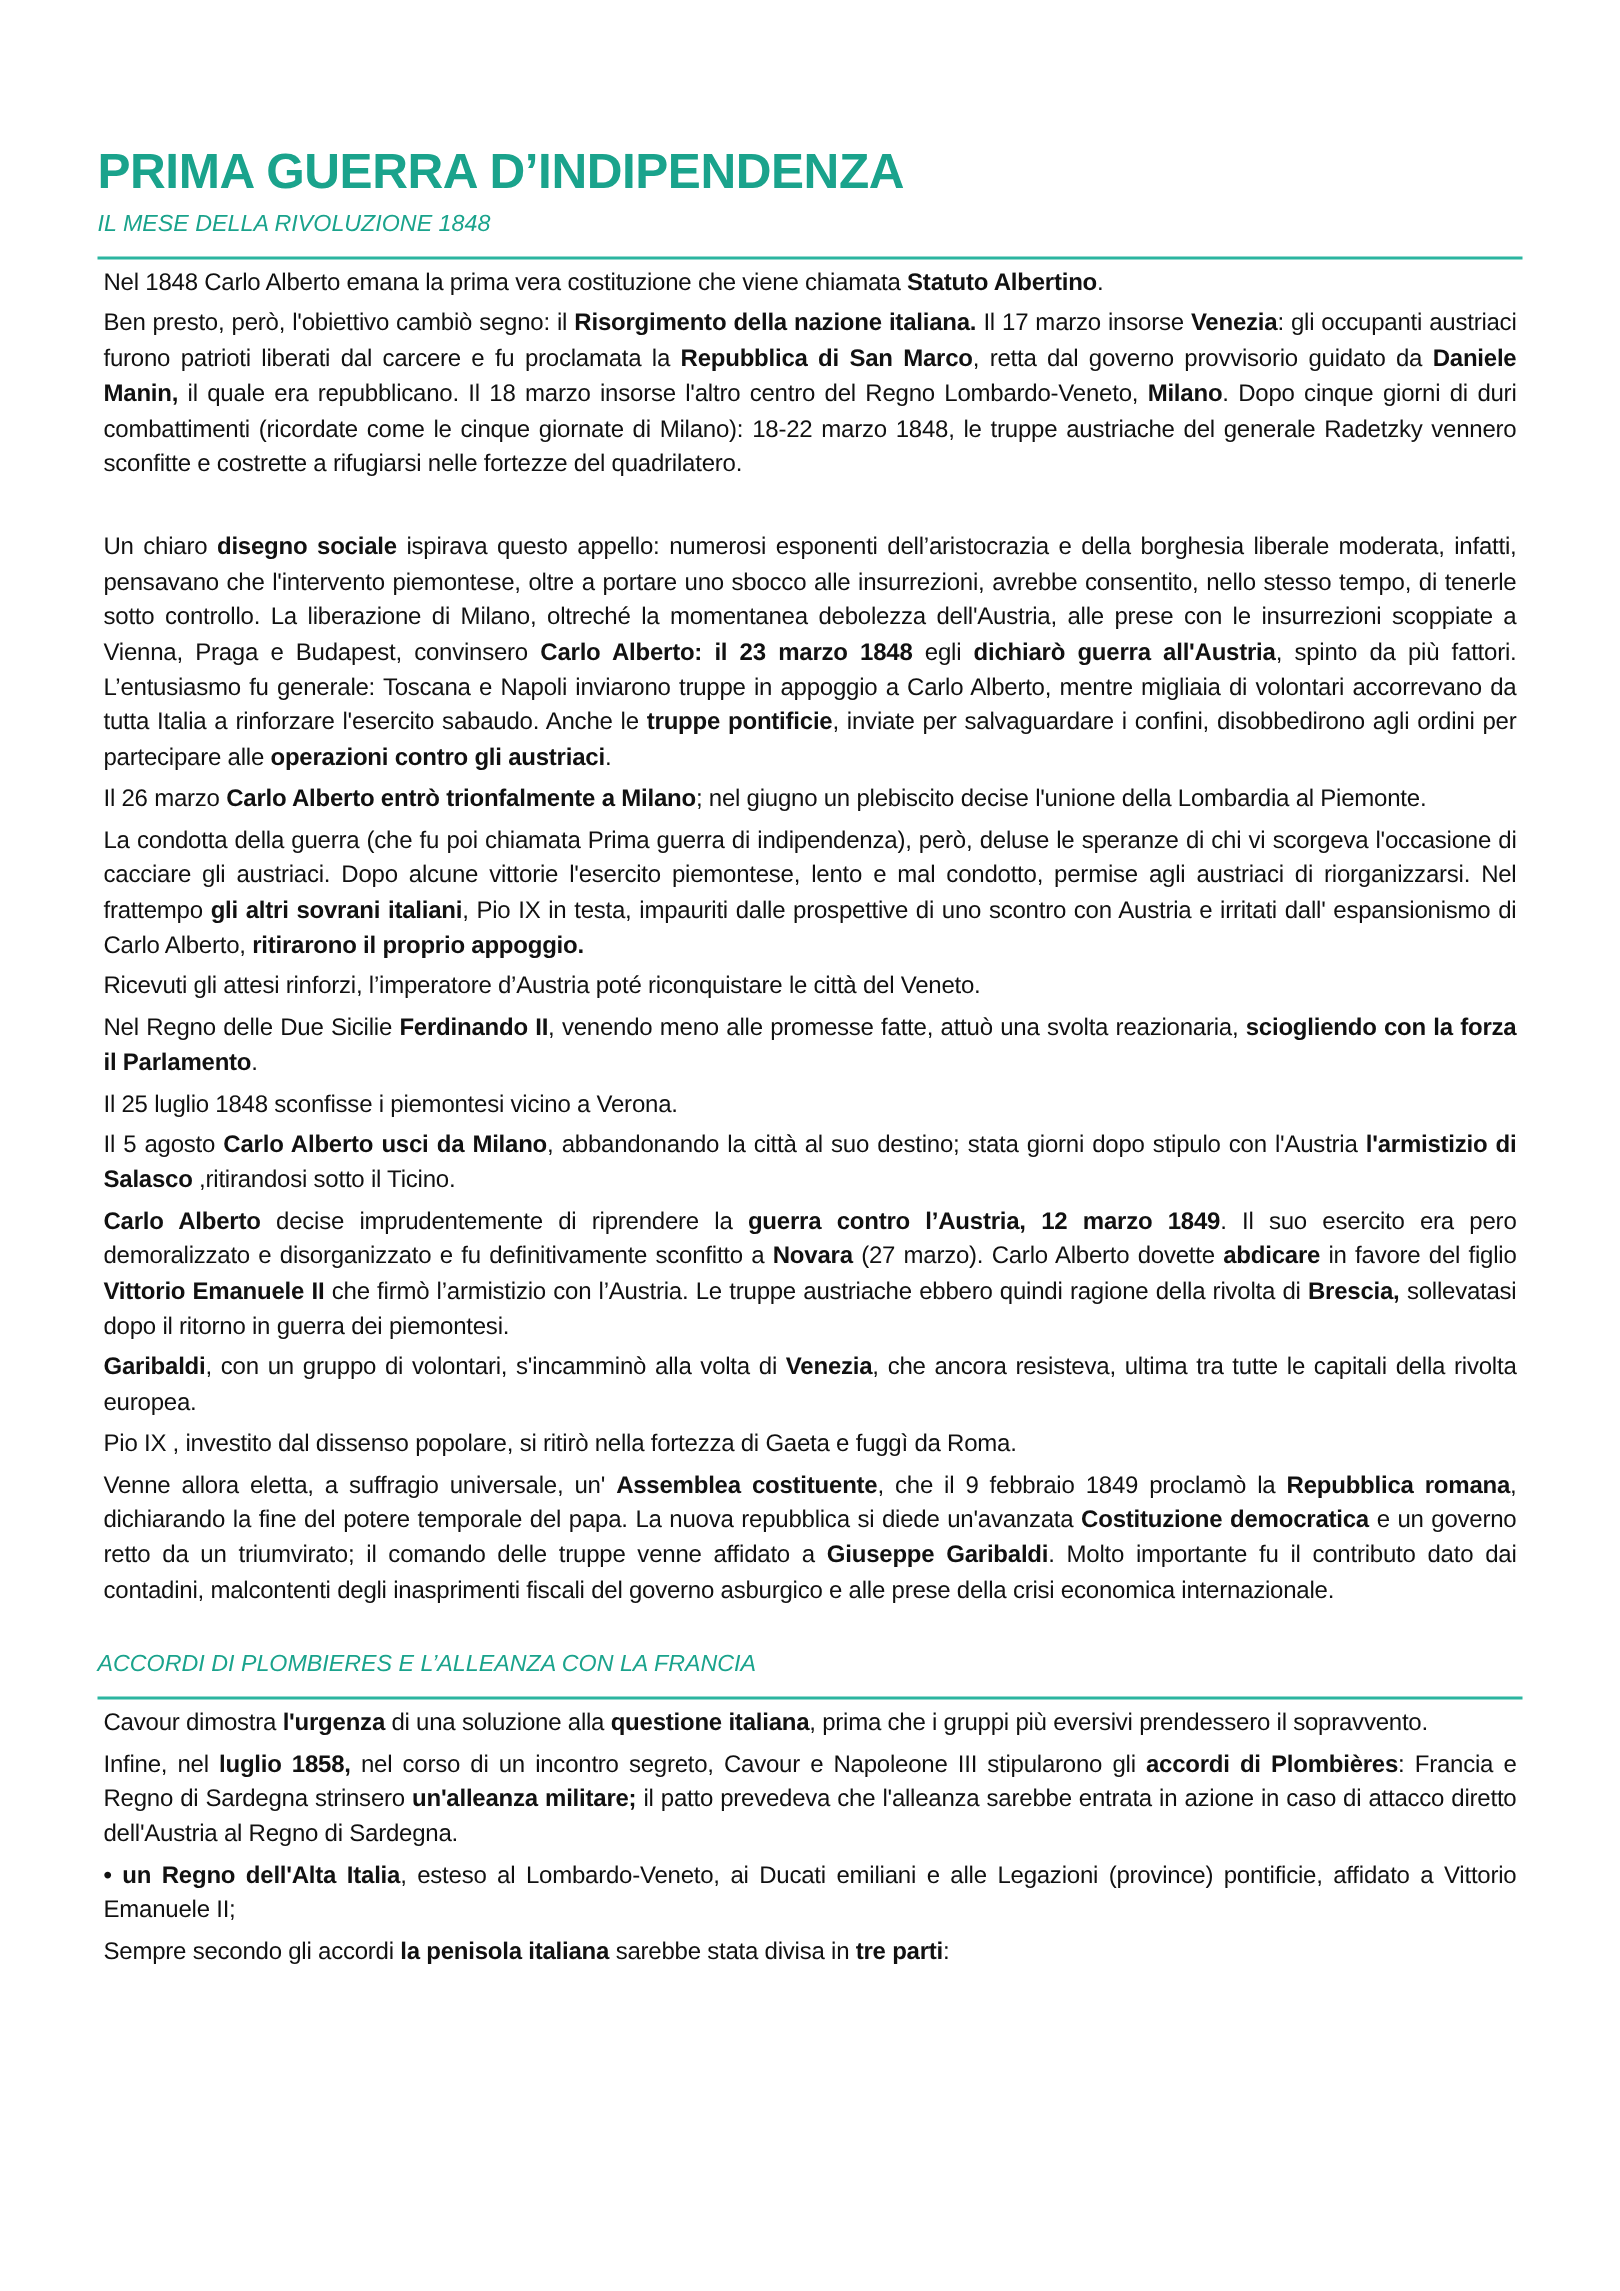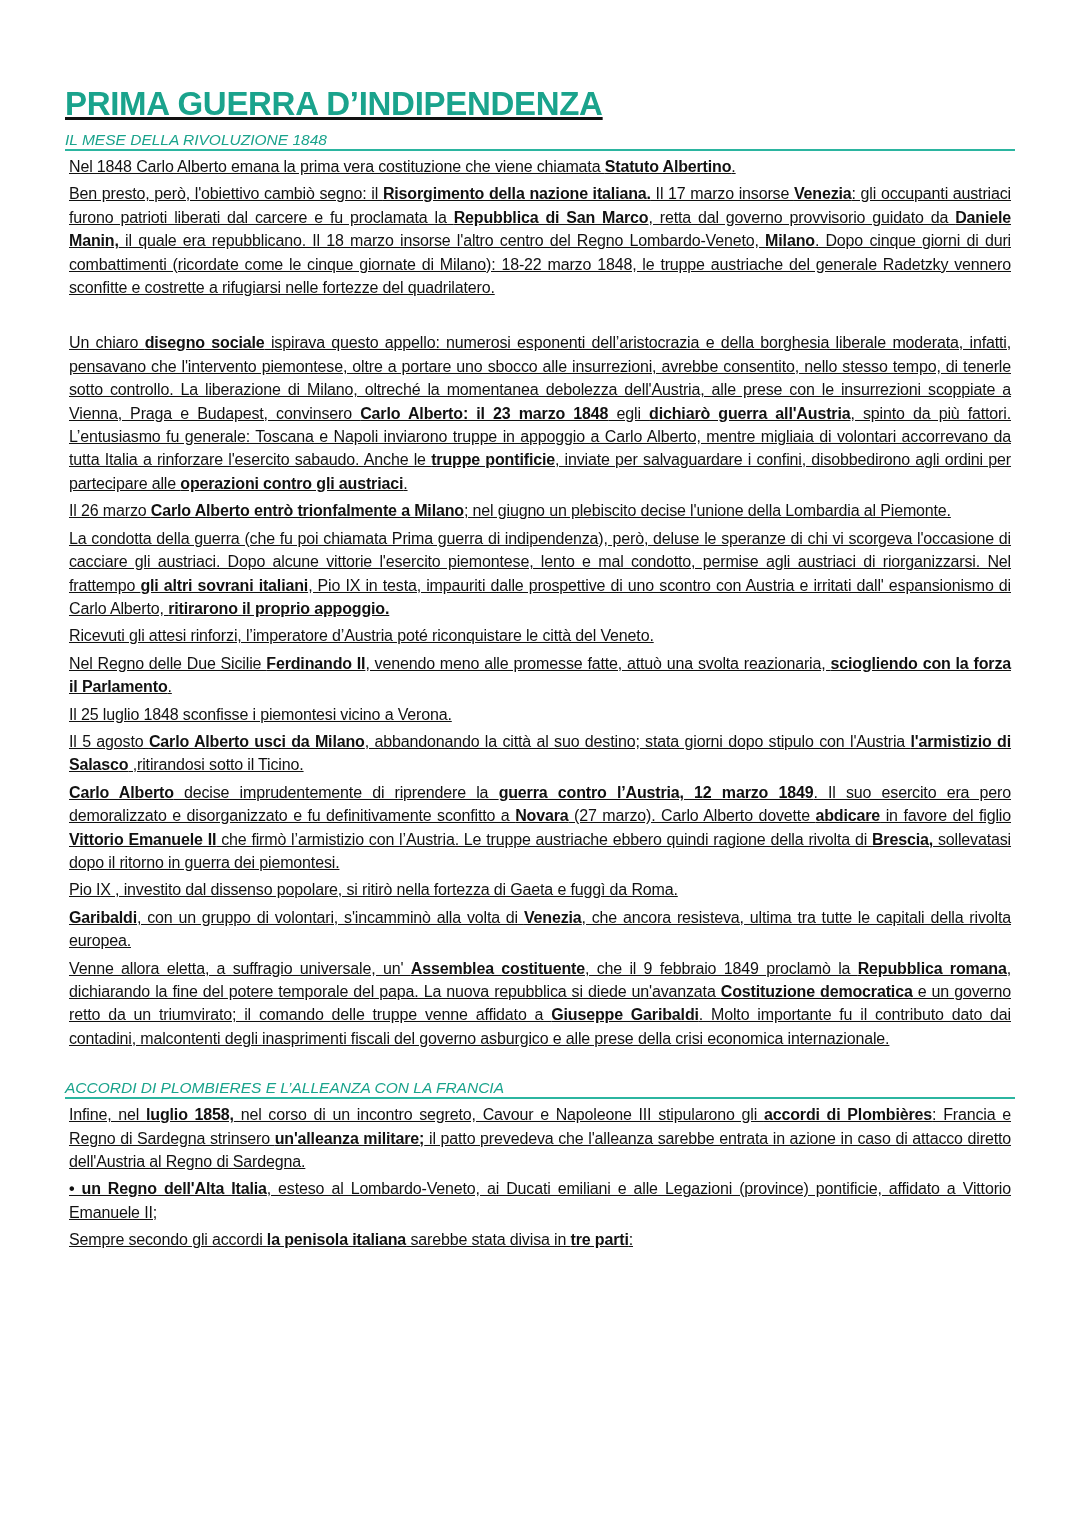--- a/index.html
+++ b/index.html
@@ -1,39 +1,38 @@
 <!DOCTYPE html>
 <html><head>
 <meta charset="utf-8">
 <style>
   html, body { margin: 0; padding: 0; background: #ffffff; }
   body { width: 1080px; height: 1527px; overflow: hidden; position: relative; }
   .page {
-    position: absolute; left: 65px; top: 84px; width: 950px;
+    position: absolute; left: 65px; top: 94px; width: 950px;
     font-family: "Liberation Sans", sans-serif;
     color: #111111;
-    text-decoration: underline;
   }
   .title {
     font-family: "Liberation Sans", sans-serif;
     font-weight: bold;
     font-size: 33px;
     color: #1aa38c;
     margin: 0;
     line-height: 40px;
     letter-spacing: -0.3px;
   }
   .section { margin: 0; }
   .section-heading {
     font-style: italic;
     font-size: 15.5px;
     color: #1aa38c;
     border-bottom: 2px solid #2bb5a0;
     line-height: 19px;
-    padding-bottom: 0;
+    padding-bottom: 12px;
     margin: 0;
     text-decoration: underline;
     text-decoration-color: #1aa38c;
     text-underline-offset: 2px;
   }
   .section-heading span { display: inline-block; }
   p.para {
     margin: 4px;
     font-size: 16px;
     line-height: 23.4px;
@@ -58,25 +57,26 @@
       <div class="section">
         <div class="gap"></div>
         <p class="para"><span>Un chiaro </span><b>disegno sociale</b><span> ispirava questo appello: numerosi esponenti dell’aristocrazia e della borghesia liberale moderata, infatti, pensavano che l'intervento piemontese, oltre a portare uno sbocco alle insurrezioni, avrebbe consentito, nello stesso tempo, di tenerle sotto controllo. La liberazione di Milano, oltreché la momentanea debolezza dell'Austria, alle prese con le insurrezioni scoppiate a Vienna, Praga e Budapest, convinsero </span><b>Carlo Alberto: il 23 marzo 1848</b><span> egli </span><b>dichiarò guerra all'Austria</b><span>, spinto da più fattori. L’entusiasmo fu generale: Toscana e Napoli inviarono truppe in appoggio a Carlo Alberto, mentre migliaia di volontari accorrevano da tutta Italia a rinforzare l'esercito sabaudo. Anche le </span><b>truppe pontificie</b><span>, inviate per salvaguardare i confini, disobbedirono agli ordini per partecipare alle </span><b>operazioni contro gli austriaci</b><span>.</span></p>
         <p class="para"><span>Il 26 marzo </span><b>Carlo Alberto entrò trionfalmente a Milano</b><span>; nel giugno un plebiscito decise l'unione della Lombardia al Piemonte.</span></p>
         <p class="para"><span>La condotta della guerra (che fu poi chiamata Prima guerra di indipendenza), però, deluse le speranze di chi vi scorgeva l'occasione di cacciare gli austriaci. Dopo alcune vittorie l'esercito piemontese, lento e mal condotto, permise agli austriaci di riorganizzarsi. Nel frattempo </span><b>gli altri sovrani italiani</b><span>, Pio IX in testa, impauriti dalle prospettive di uno scontro con Austria e irritati dall' espansionismo di Carlo Alberto, </span><b>ritirarono il proprio appoggio.</b></p>
         <p class="para"><span>Ricevuti gli attesi rinforzi, l’imperatore d’Austria poté riconquistare le città del Veneto.</span></p>
         <p class="para"><span>Nel Regno delle Due Sicilie </span><b>Ferdinando II</b><span>, venendo meno alle promesse fatte, attuò una svolta reazionaria, </span><b>sciogliendo con la forza il Parlamento</b><span>.</span></p>
         <p class="para"><span>Il 25 luglio 1848 sconfisse i piemontesi vicino a Verona.</span></p>
         <p class="para"><span>Il 5 agosto </span><b>Carlo Alberto usci da Milano</b><span>, abbandonando la città al suo destino; stata giorni dopo stipulo con l'Austria </span><b>l'armistizio di Salasco</b><span> ,ritirandosi sotto il Ticino.</span></p>
         <p class="para"><b>Carlo Alberto</b><span> decise imprudentemente di riprendere la </span><b>guerra contro l’Austria, 12 marzo 1849</b><span>. Il suo esercito era pero demoralizzato e disorganizzato e fu definitivamente sconfitto a </span><b>Novara</b><span> (27 marzo). Carlo Alberto dovette </span><b>abdicare</b><span> in favore del figlio </span><b>Vittorio Emanuele II</b><span> che firmò l’armistizio con l’Austria. Le truppe austriache ebbero quindi ragione della rivolta di </span><b>Brescia,</b><span> sollevatasi dopo il ritorno in guerra dei piemontesi.</span></p>
+        <p class="para"><b>Garibaldi</b><span>, con un gruppo di volontari, s'incamminò alla volta di </span><b>Venezia</b><span>, che ancora resisteva, ultima tra tutte le capitali della rivolta europea.</span></p>
         <p class="para"><span>Pio IX , investito dal dissenso popolare, si ritirò nella fortezza di Gaeta e fuggì da Roma.</span></p>
-        <p class="para"><b>Garibaldi</b><span>, con un gruppo di volontari, s'incamminò alla volta di </span><b>Venezia</b><span>, che ancora resisteva, ultima tra tutte le capitali della rivolta europea.</span></p>
         <p class="para"><span>Venne allora eletta, a suffragio universale, un' </span><b>Assemblea costituente</b><span>, che il 9 febbraio 1849 proclamò la </span><b>Repubblica romana</b><span>, dichiarando la fine del potere temporale del papa. La nuova repubblica si diede un'avanzata </span><b>Costituzione democratica</b><span> e un governo retto da un triumvirato; il comando delle truppe venne affidato a </span><b>Giuseppe Garibaldi</b><span>. Molto importante fu il contributo dato dai contadini, malcontenti degli inasprimenti fiscali del governo asburgico e alle prese della crisi economica internazionale.</span></p>
       </div>
       <div class="section">
         <div class="gap"></div>
         <div class="section-heading"><span>ACCORDI DI PLOMBIERES E L’ALLEANZA CON LA FRANCIA</span></div>
+        <p class="para"><span>Cavour dimostra </span><b>l'urgenza</b><span> di una soluzione alla </span><b>questione italiana</b><span>, prima che i gruppi più eversivi prendessero il sopravvento.</span></p>
         <p class="para"><span>Infine, nel </span><b>luglio 1858,</b><span> nel corso di un incontro segreto, Cavour e Napoleone III stipularono gli </span><b>accordi di Plombières</b><span>: Francia e Regno di Sardegna strinsero </span><b>un'alleanza militare;</b><span> il patto prevedeva che l'alleanza sarebbe entrata in azione in caso di attacco diretto dell'Austria al Regno di Sardegna.</span></p>
         <p class="para"><b>• un Regno dell'Alta Italia</b><span>, esteso al Lombardo-Veneto, ai Ducati emiliani e alle Legazioni (province) pontificie, affidato a Vittorio Emanuele II;</span></p>
         <p class="para"><span>Sempre secondo gli accordi </span><b>la penisola italiana</b><span> sarebbe stata divisa in </span><b>tre parti</b><span>:</span></p>
       </div>
     </div>
 </div>
 
 </body></html>

